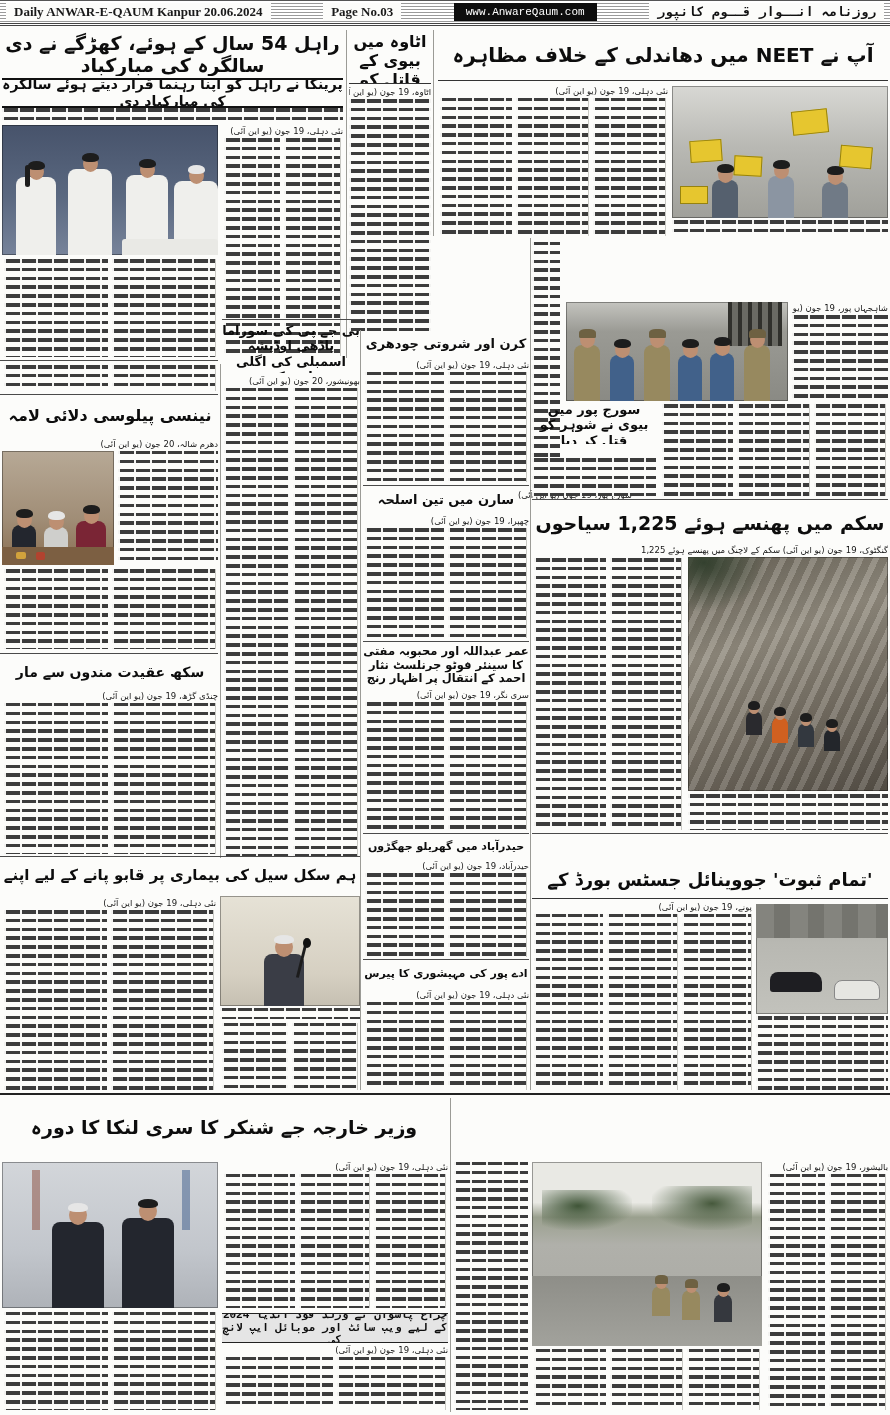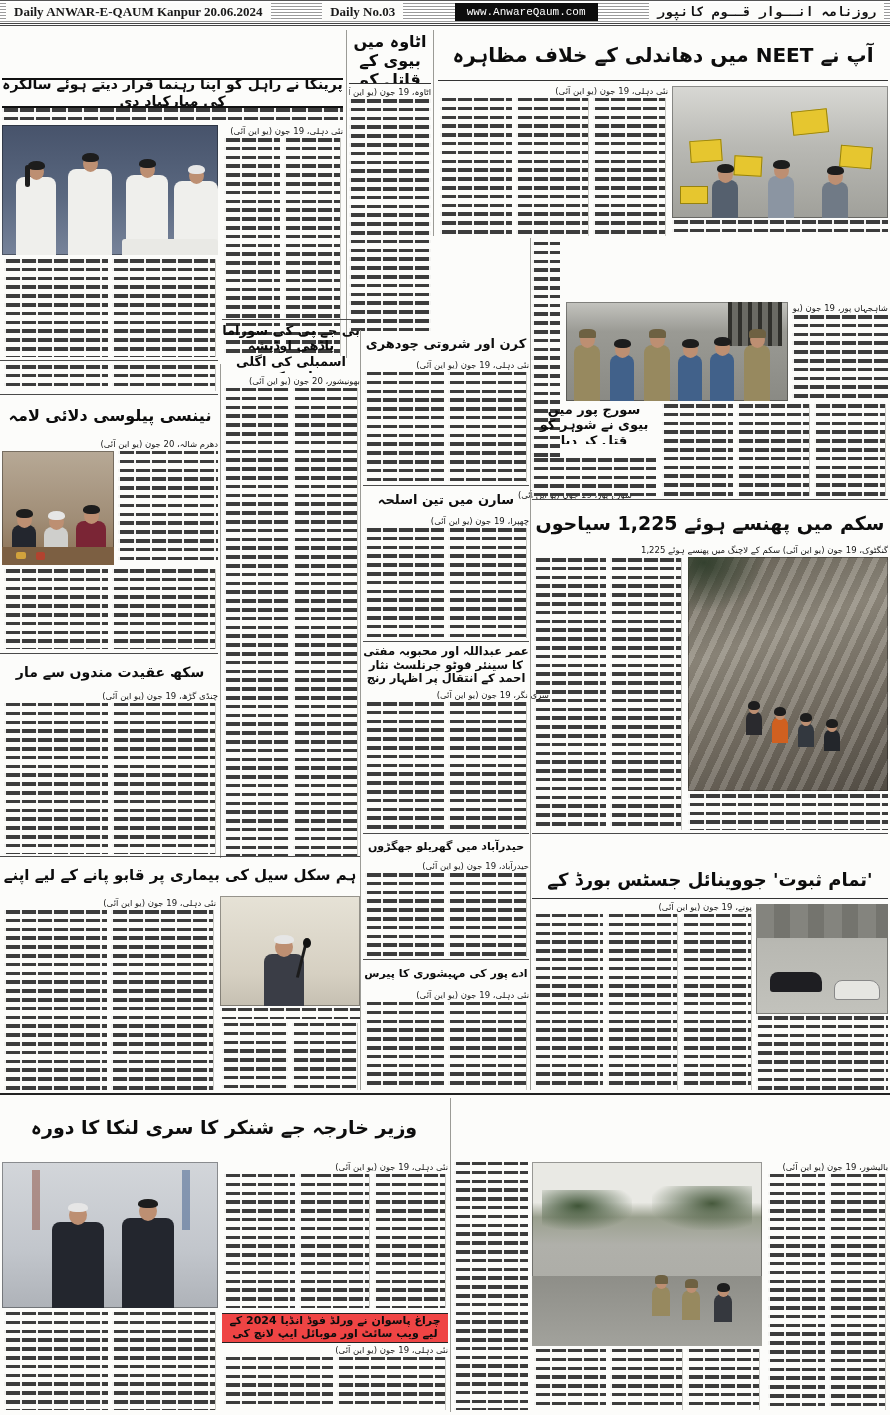--- a/index.html
+++ b/index.html
@@ -26,22 +26,22 @@
   .cols{display:flex;}
   .c{flex:1;margin:0 2px;}
   .c + .c{border-right:1px solid #c9c9c4;}
   .vr{background:#9b9b96;width:1px;}
   .hr{background:#4a4a4a;height:1px;}
   .hr2{background:#222;height:2px;}
   .barblack{background:#0c0c0c;color:#fff;display:flex;align-items:center;justify-content:center;}
   .bargray{background:#d9d9d6;display:flex;align-items:center;justify-content:center;}
   .rule-b{border-bottom:1px solid #333;}
   .rule-tb{border-top:2px solid #111;border-bottom:2px solid #111;display:flex;align-items:center;justify-content:center;}
-  .boxed{border-top:1.5px solid #222;border-bottom:1.5px solid #222;background:#ef4444;
-         display:flex;align-items:center;justify-content:center;}
+  .boxed{border-top:1.5px solid #222;border-bottom:1.5px solid #222;background:#e5e5e5;
+         display:flex;align-items:center;justify-content:center;font-family:Liberation Mono, monospace;}
   
   .photo{overflow:hidden;background:#9a9a96;box-shadow:inset 0 0 0 1px rgba(0,0,0,.35);}
   .fig{position:absolute;bottom:0;display:flex;flex-direction:column;align-items:center;}
   .hd{width:15px;height:17px;border-radius:50%;background:#bd8f72;position:relative;z-index:2;}
   .hd:before{content:"";position:absolute;top:-2px;left:-1px;right:-1px;height:9px;
              border-radius:50% 50% 40% 40%;background:#1d1d1d;}
   .bd{background:#efefec;border-radius:8px 8px 0 0;margin-top:-3px;}
   .white .hd:before{background:#e6e6e6;}
   .longhair .hd:after{content:"";position:absolute;top:2px;left:-4px;width:5px;height:22px;
              background:#1d1d1d;border-radius:3px;}
@@ -53,25 +53,26 @@
   .sign{position:absolute;background:#e6c62f;border:1px solid #96820f;}
   .car{position:absolute;background:#1e1e22;border-radius:8px 10px 3px 3px;}
 </style>
 </head>
 <body>
 
 <div class="page">
 
   <div class="abs mast">
     <span class="mitem m-left">Daily ANWAR-E-QAUM Kanpur  20.06.2024</span>
-    <span class="mitem m-page">Daily No.03</span>
+    <span class="mitem m-page">Page No.03</span>
     <span class="mitem m-site">www.AnwareQaum.com</span>
     <span class="mitem m-urdu">روزنامہ انــوار قــوم کانپور</span>
   </div>
 
+  <div class="abs hl" style="left:0;top:32px;width:345px;height:44px;font-size:19px;">راہل 54 سال کے ہوئے، کھڑگے نے دی سالگرہ کی مبارکباد</div>
   <div class="abs hl rule-tb" style="left:2px;top:78px;width:341px;height:26px;font-size:14px;">پرینکا نے راہل کو اپنا رہنما قرار دیتے ہوئے سالگرہ کی مبارکباد دی</div>
   <div class="abs greek" style="left:2px;top:108px;width:341px;height:15px;"></div>
   <div class="abs photo" style="left:2px;top:125px;width:216px;height:130px;background:linear-gradient(180deg,#47536b 0%,#5a6880 55%,#77839a 100%);">
     <div class="fig longhair" style="left:14px;">
         <div class="hd"></div>
         <div class="bd" style="width:40px;height:78px;"></div>
       </div>
     <div class="fig" style="left:66px;">
         <div class="hd"></div>
         <div class="bd" style="width:44px;height:86px;"></div>
@@ -262,21 +263,21 @@
 
   <div class="abs hl" style="left:363px;top:489px;width:166px;height:24px;font-size:13px;line-height:22px;">سارن میں تین اسلحہ اسمگلر گرفتار</div>
   <div class="abs dl" style="left:363px;top:516px;width:166px;">چھپرا، 19 جون (یو این آئی)</div>
   <div class="abs cols" style="left:363px;top:528px;width:166px;height:110px;">
       <div class="c"></div>
       <div class="c"></div>
     </div>
   <div class="abs hr" style="left:363px;top:641px;width:166px;"></div>
 
   <div class="abs hl" style="left:363px;top:645px;width:166px;height:42px;font-size:11.5px;">عمر عبداللہ اور محبوبہ مفتی کا سینئر فوٹو جرنلسٹ نثار احمد کے انتقال پر اظہار رنج و غم</div>
-  <div class="abs dl" style="left:383px;top:690px;width:166px;">سری نگر، 19 جون (یو این آئی)</div>
+  <div class="abs dl" style="left:363px;top:690px;width:166px;">سری نگر، 19 جون (یو این آئی)</div>
   <div class="abs cols" style="left:363px;top:702px;width:166px;height:128px;">
       <div class="c"></div>
       <div class="c"></div>
     </div>
   <div class="abs hr" style="left:363px;top:833px;width:166px;"></div>
 
   <div class="abs hl" style="left:363px;top:837px;width:166px;height:22px;font-size:11px;line-height:20px;">حیدرآباد میں گھریلو جھگڑوں پر ایک شخص کا قتل کر دیا</div>
   <div class="abs dl" style="left:363px;top:861px;width:166px;">حیدرآباد، 19 جون (یو این آئی)</div>
   <div class="abs cols" style="left:363px;top:873px;width:166px;height:84px;">
       <div class="c"></div>

